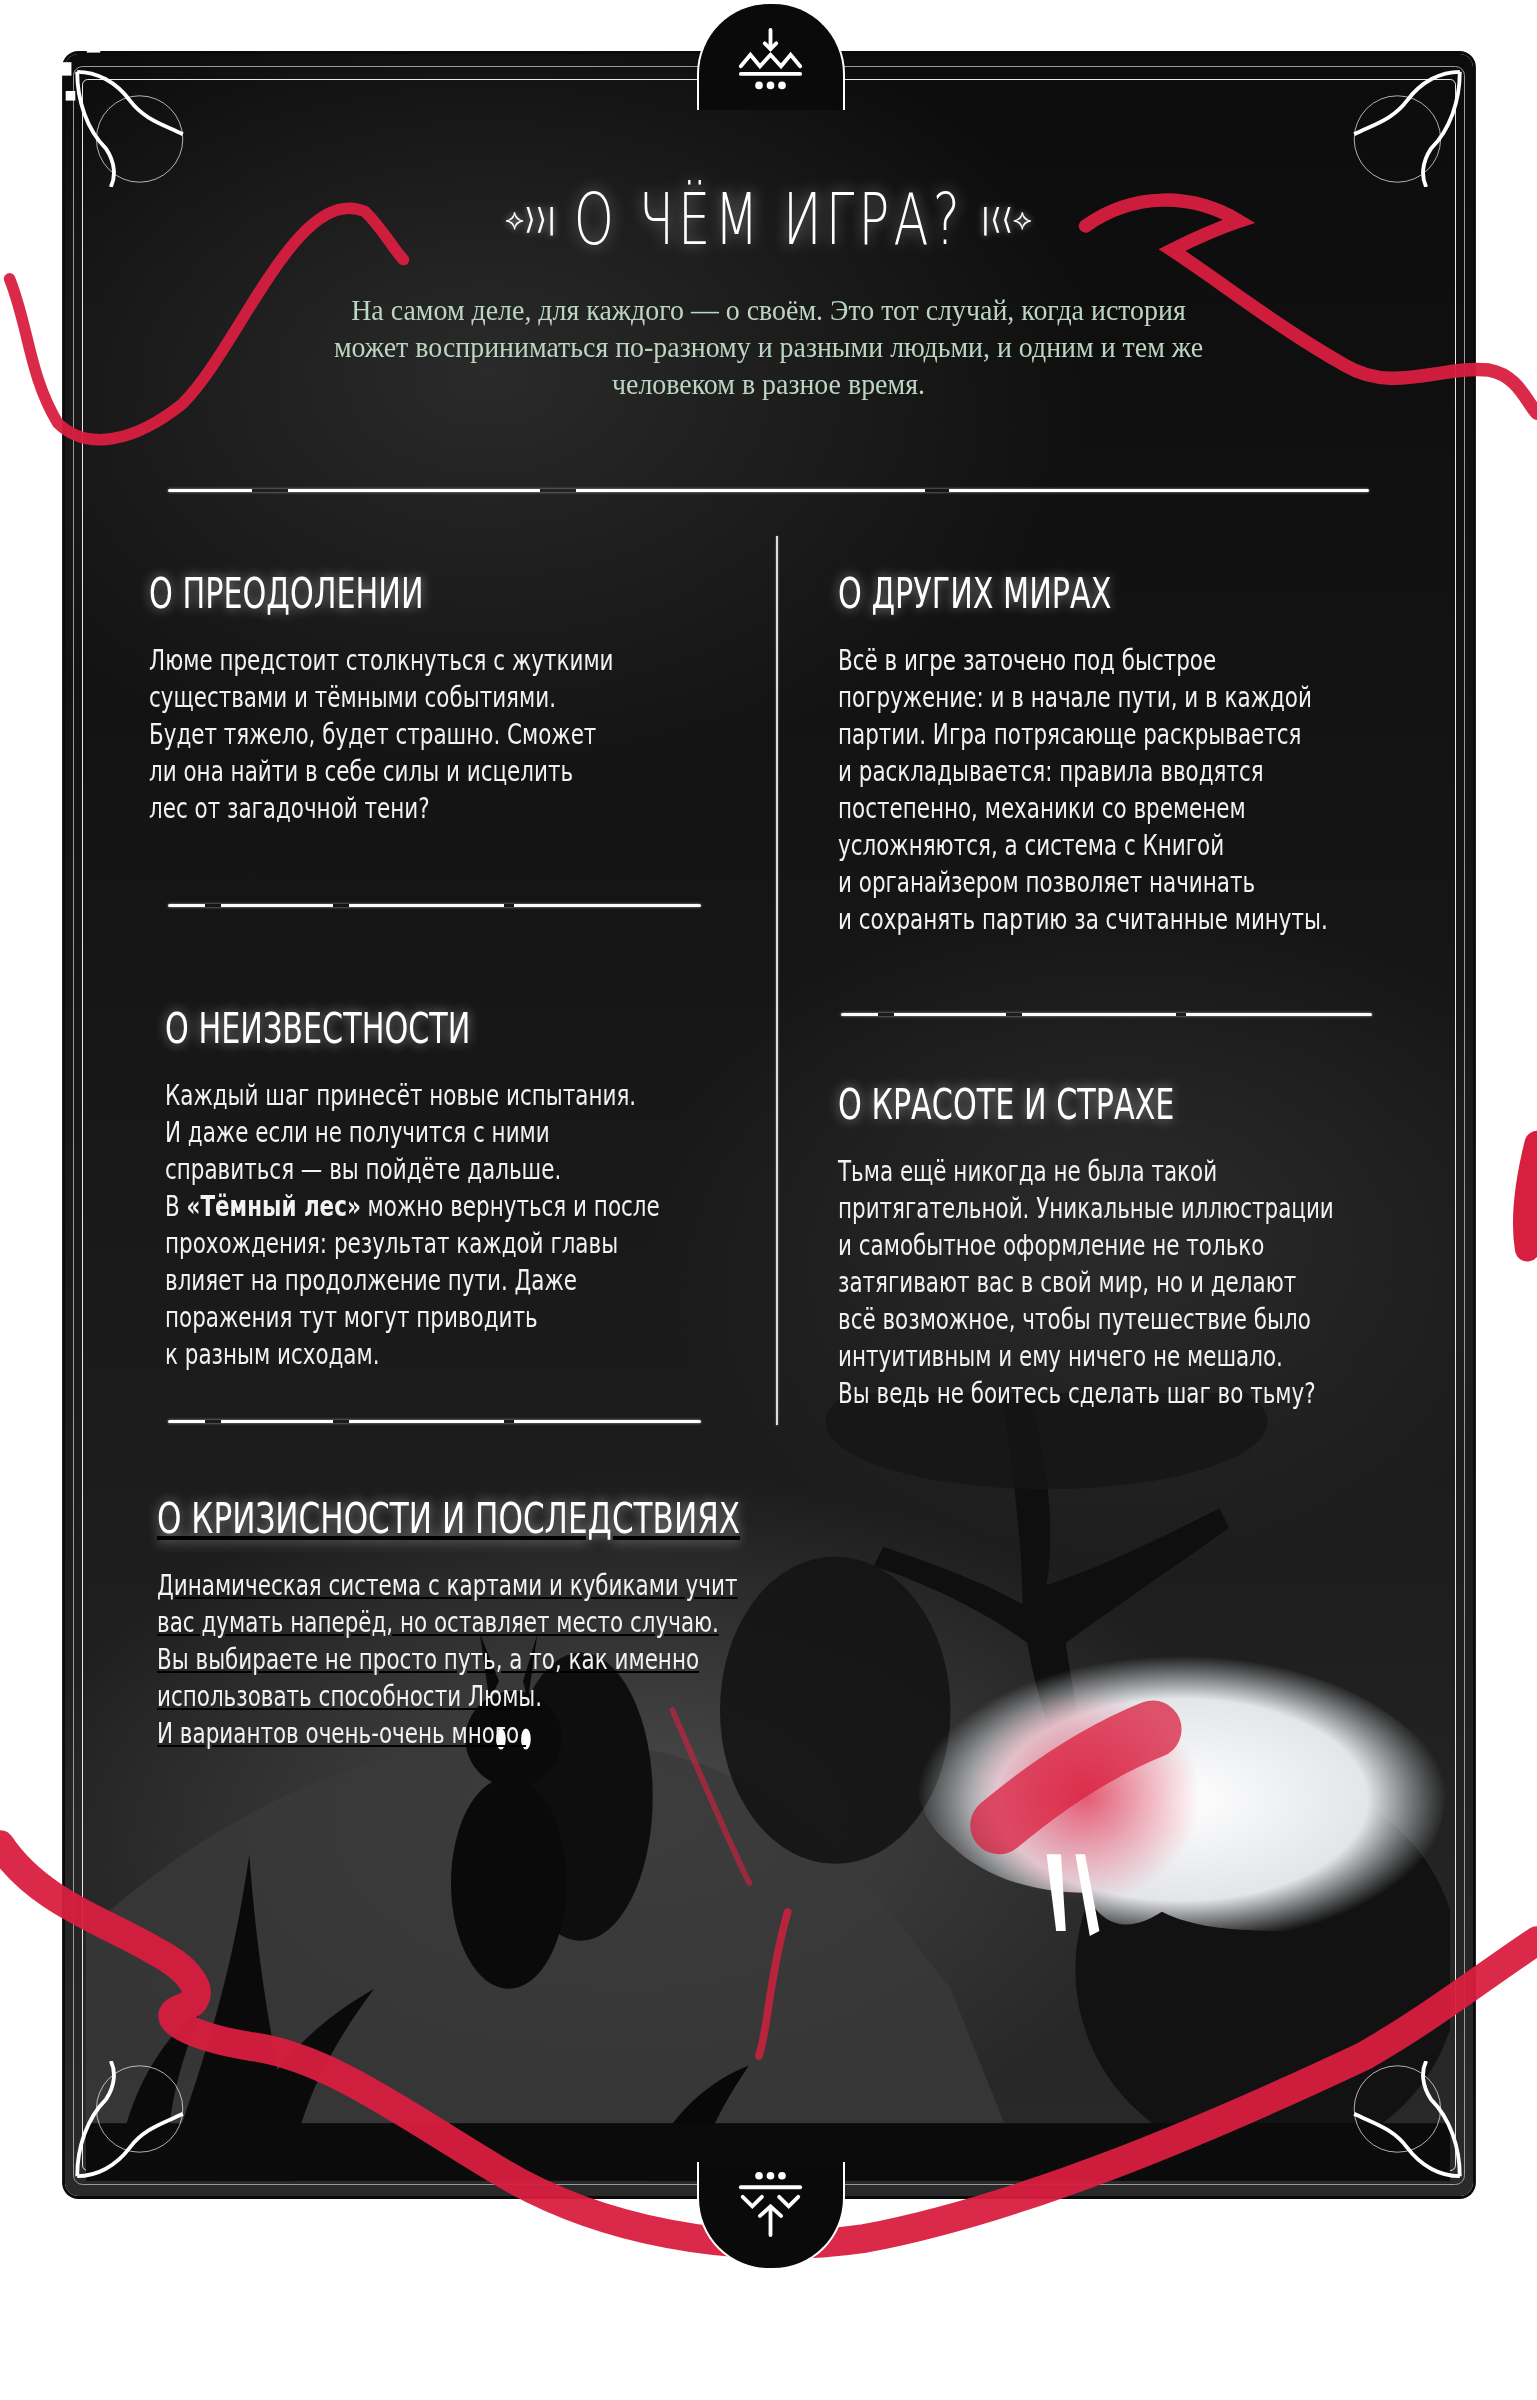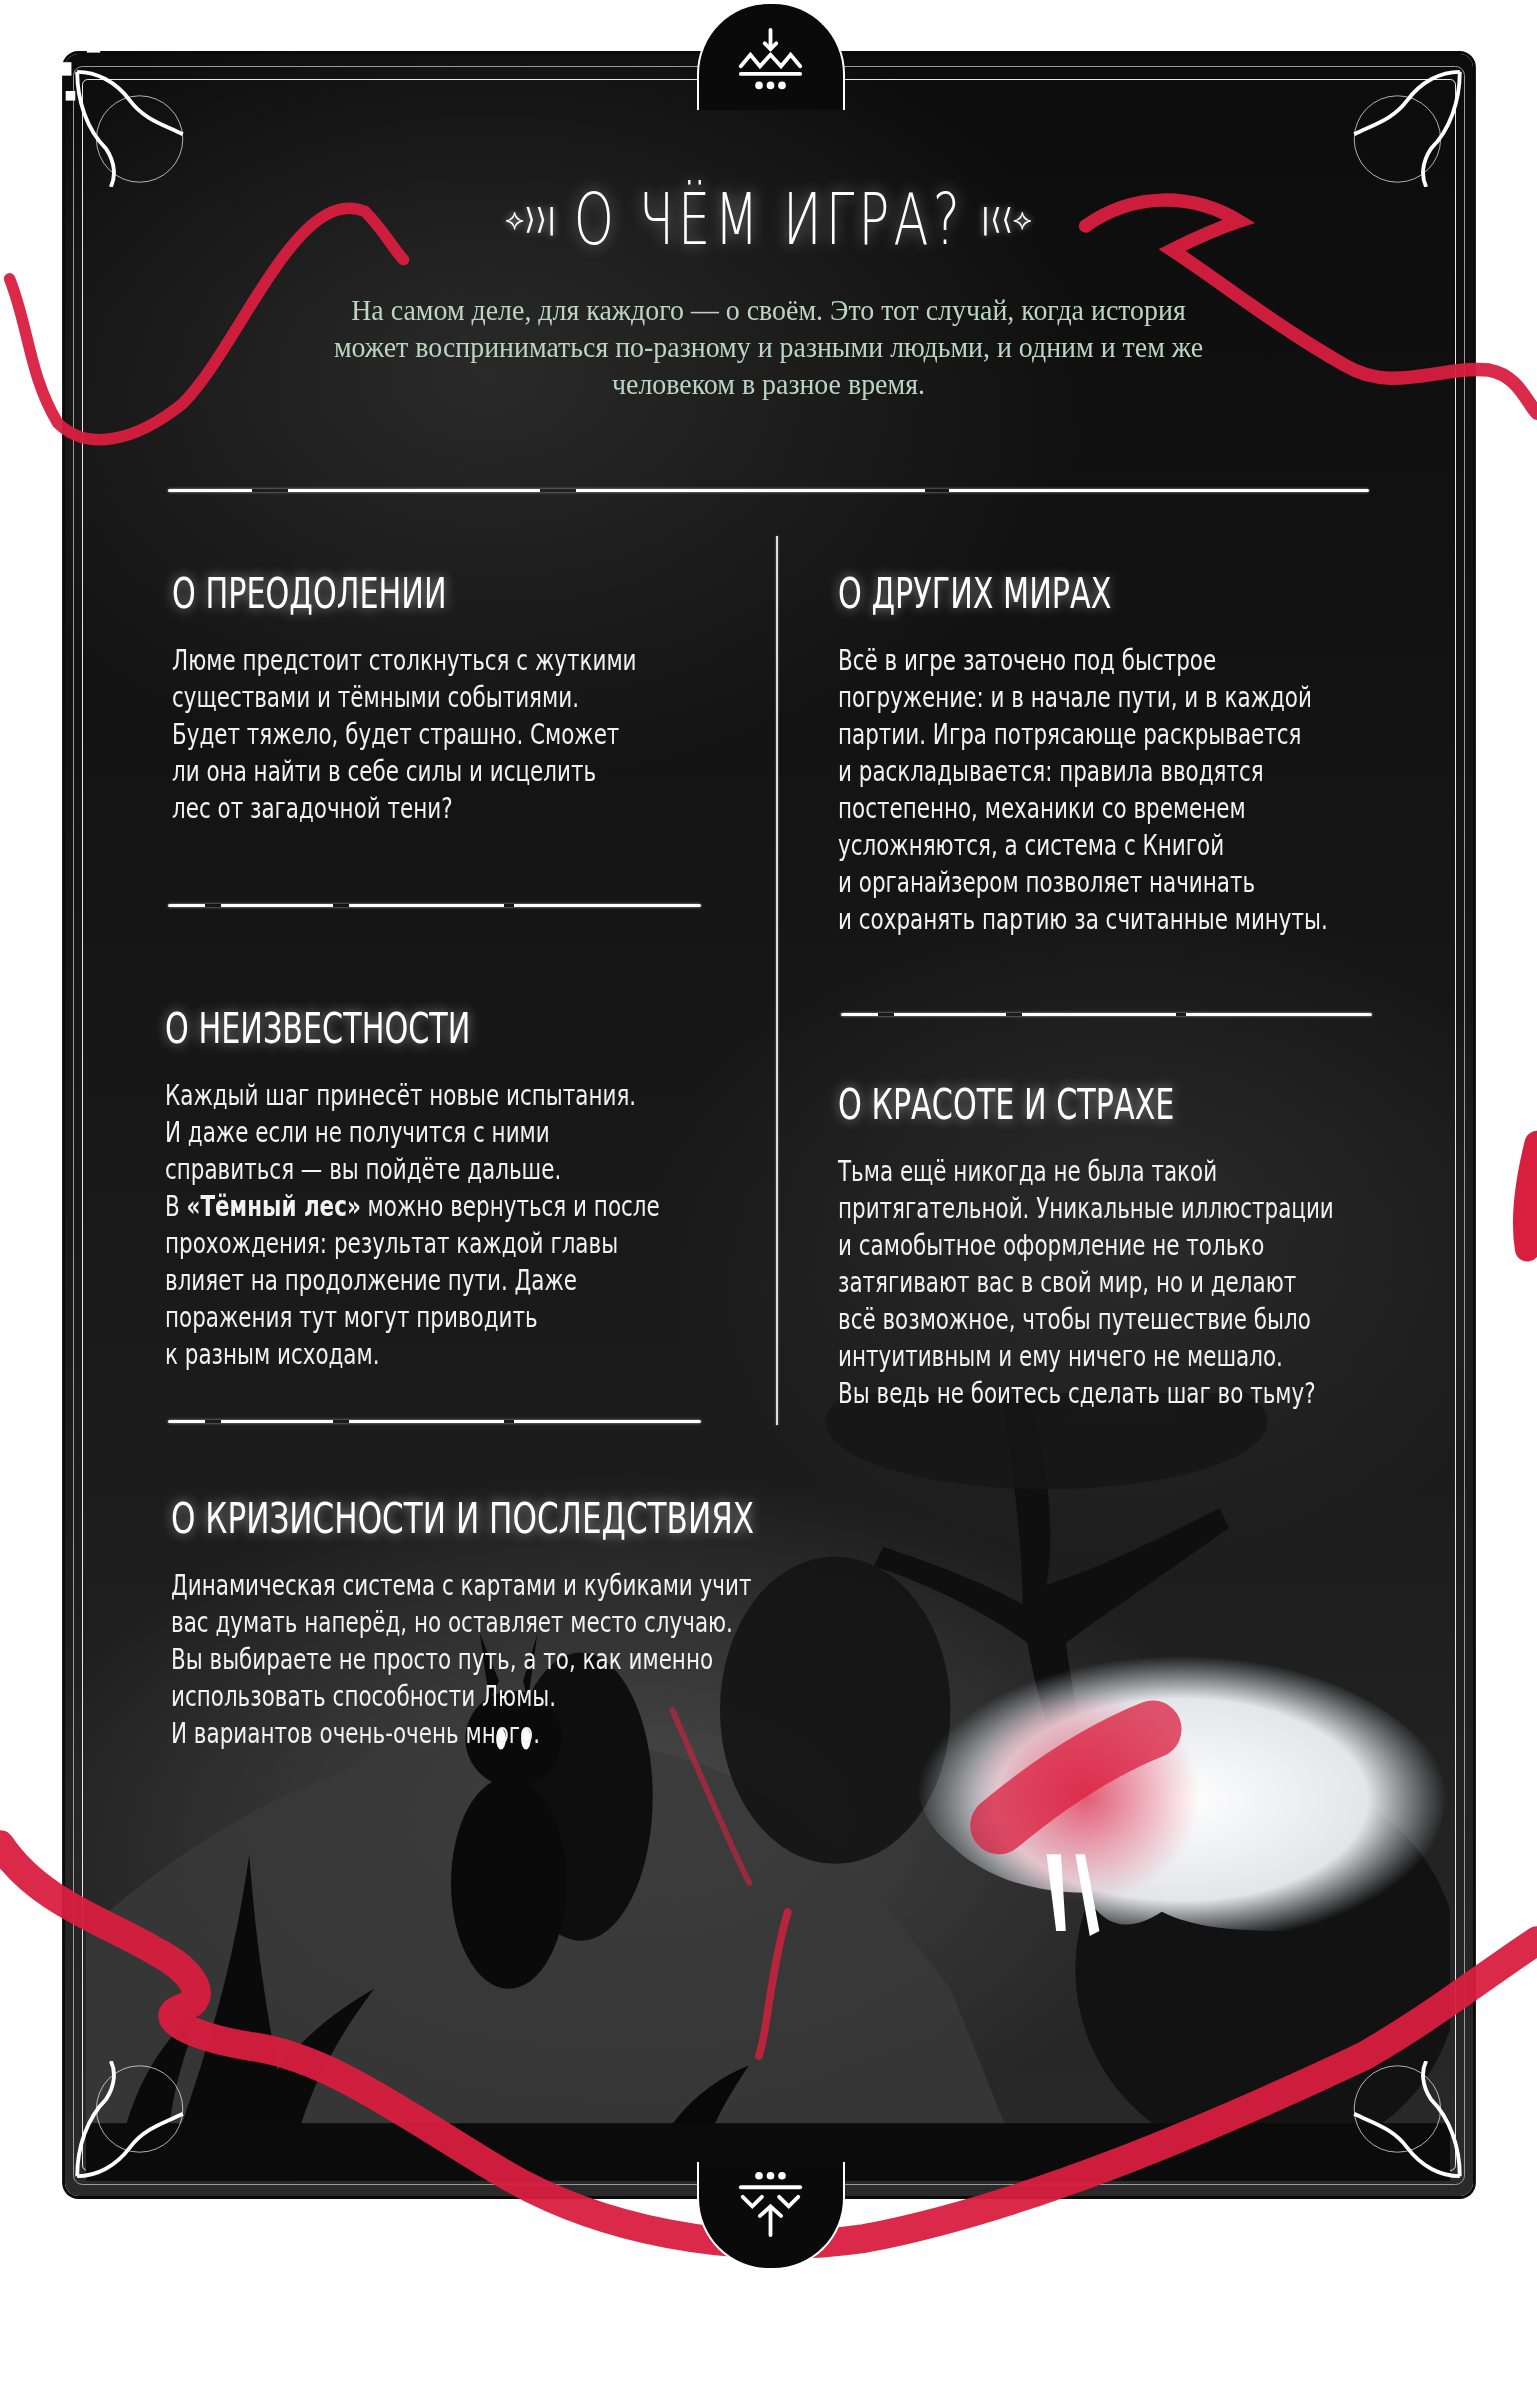--- a/index.html
+++ b/index.html
@@ -81,25 +81,25 @@
     margin: 0; font-family: "DejaVu Sans", sans-serif; font-weight: 400; font-size: 42px; color: #fff;
     transform: scaleX(0.72); transform-origin: left; white-space: nowrap;
     text-shadow: 0 0 13.4px rgba(255,255,255,0.55);
     height: 54px; line-height: 54px;
   }
   .section p {
     margin: 21px 0 0 0; font-family: "DejaVu Sans", sans-serif; font-size: 29px; line-height: 37px; color: #f2f2f2;
     transform: scaleX(0.74); transform-origin: left; width: 884px;
   }
   .section p b { font-weight: 700; }
-  .sec-1 { left: 172px; top: 567px; }
+  .sec-1 { left: 149px; top: 567px; }
   .sec-2 { left: 838px; top: 567px; }
   .sec-3 { left: 165px; top: 1002px; }
   .sec-4 { left: 838px; top: 1078px; }
-  .sec-5 { left: 171px; top: 1492px; }
+  .sec-5 { left: 157px; top: 1492px; text-decoration: underline; }
   .sec-5 h2 { transform: scaleX(0.74); }
 </style>
 </head>
 <body>
 
 <div class="page">
 
   <div class="frame">
     <div class="frame-inner2"></div>
     <div class="frame-inner"></div>

